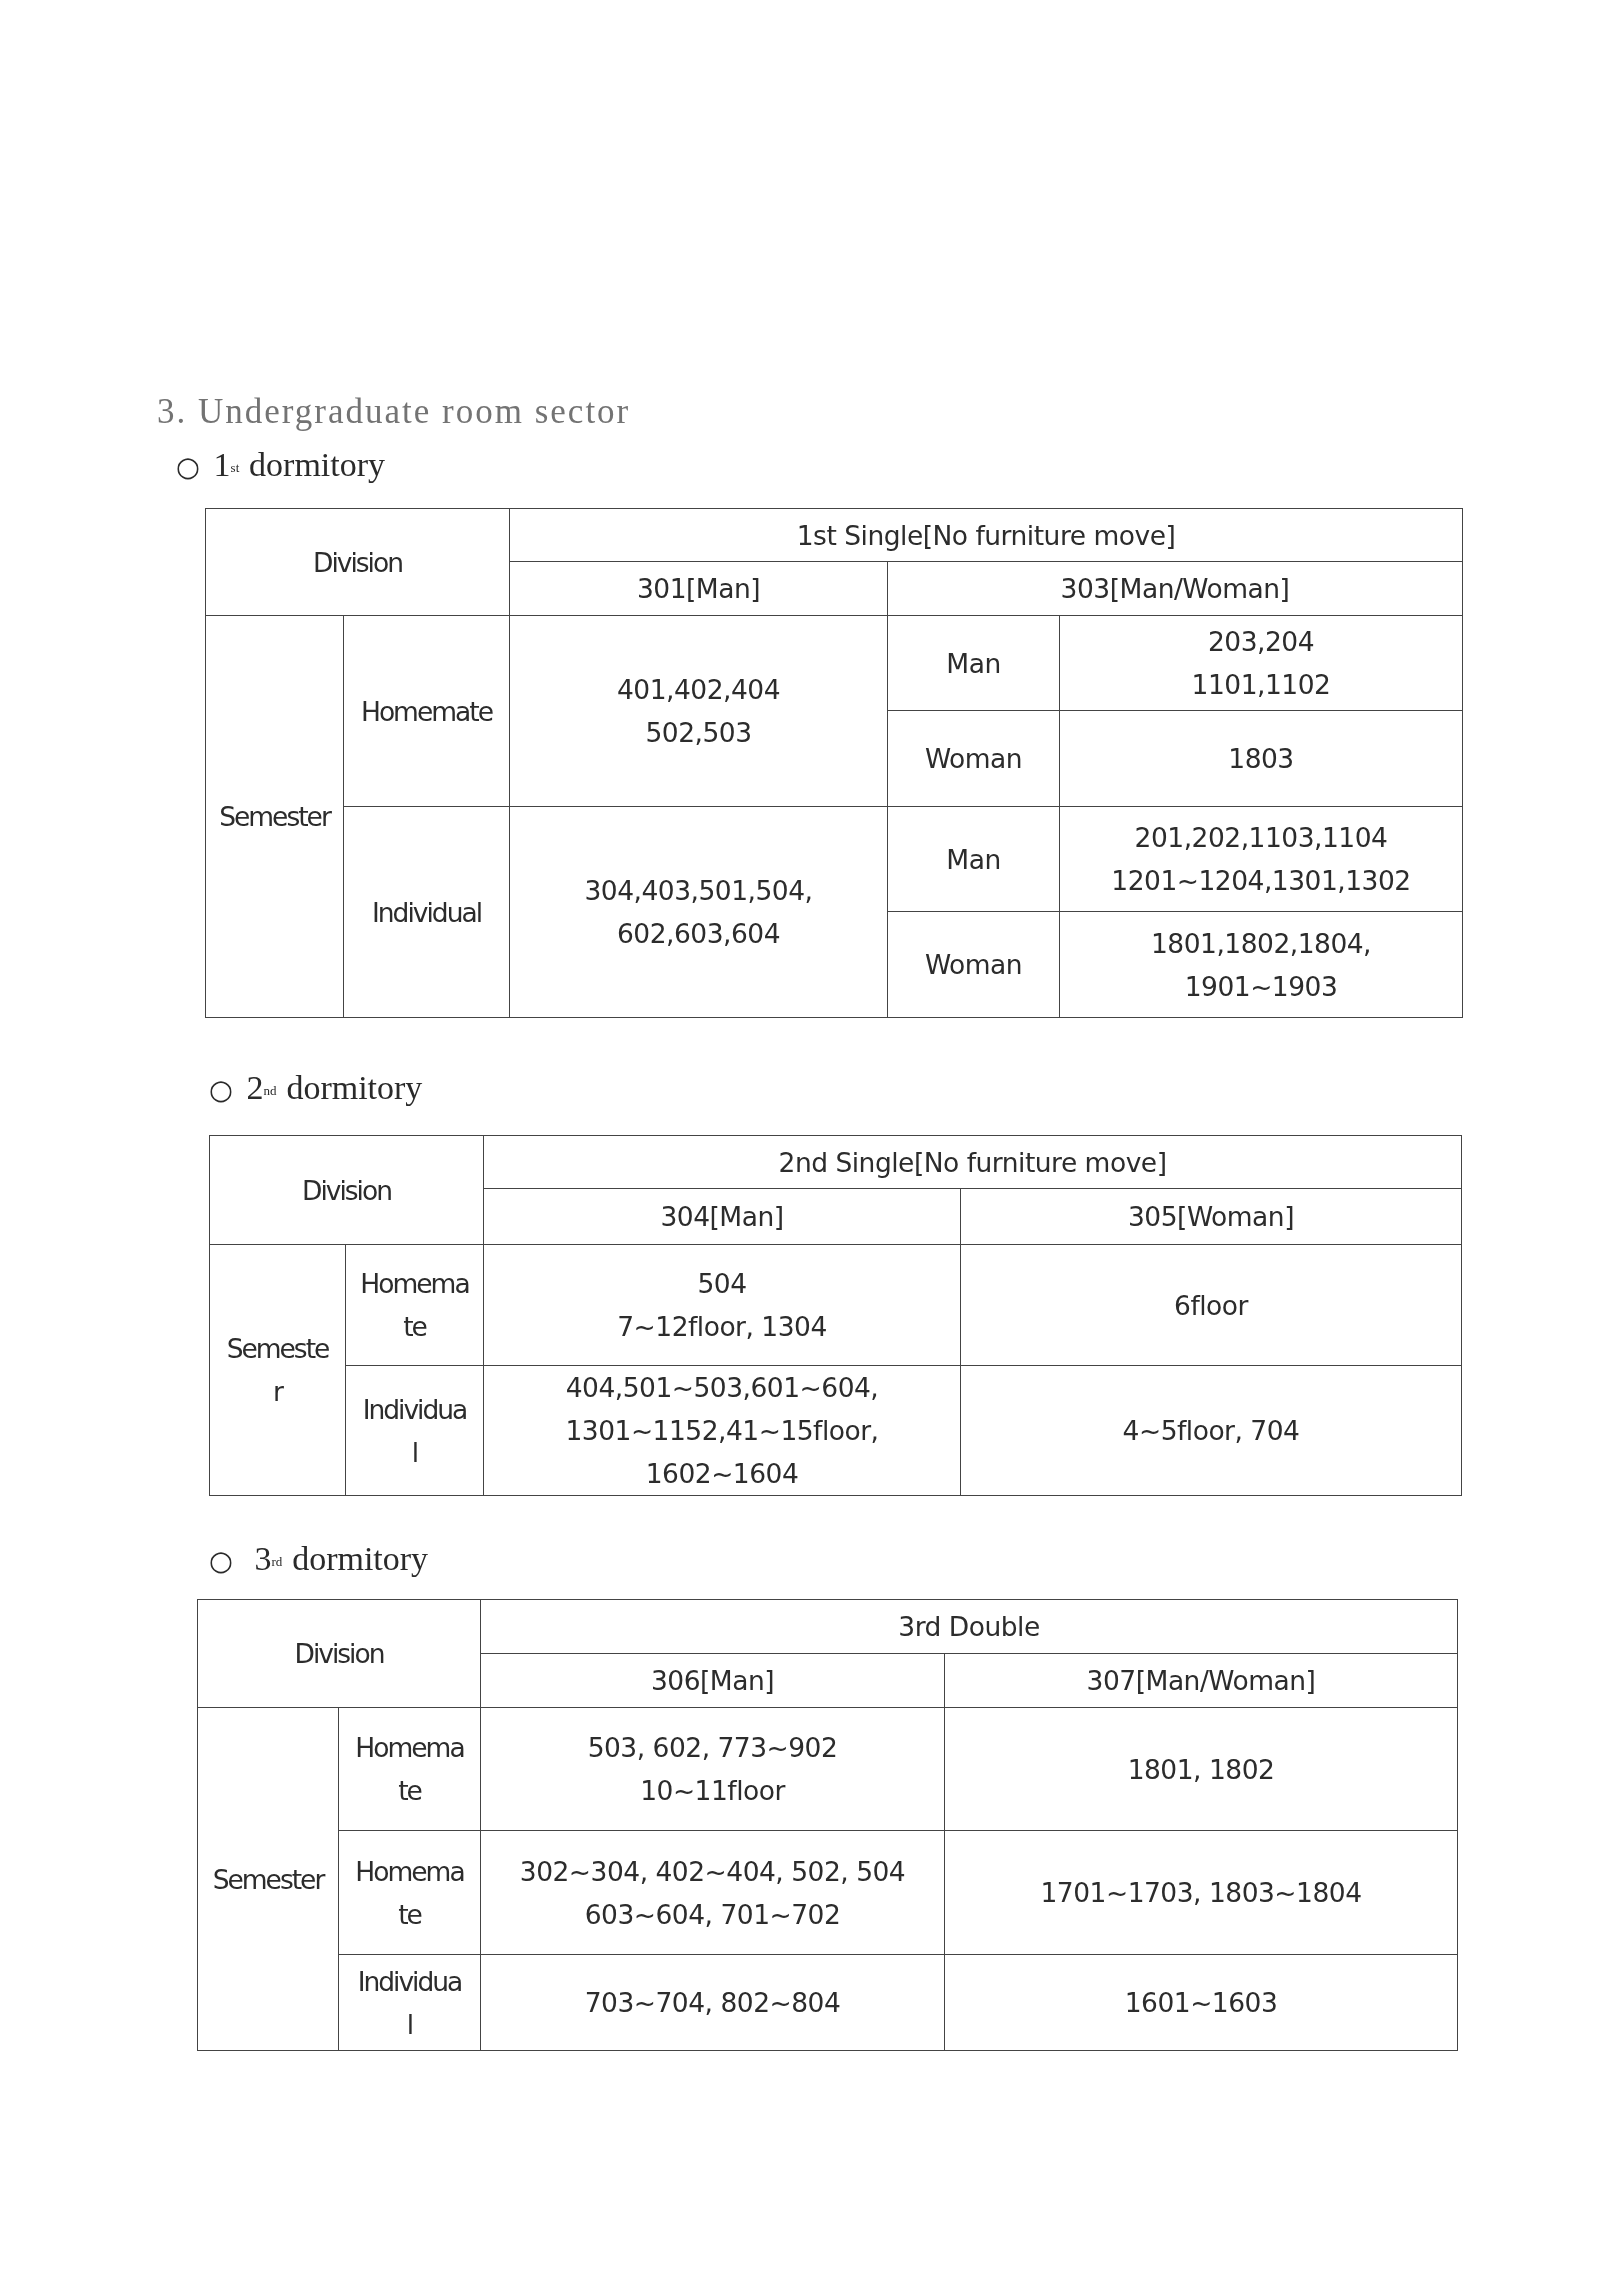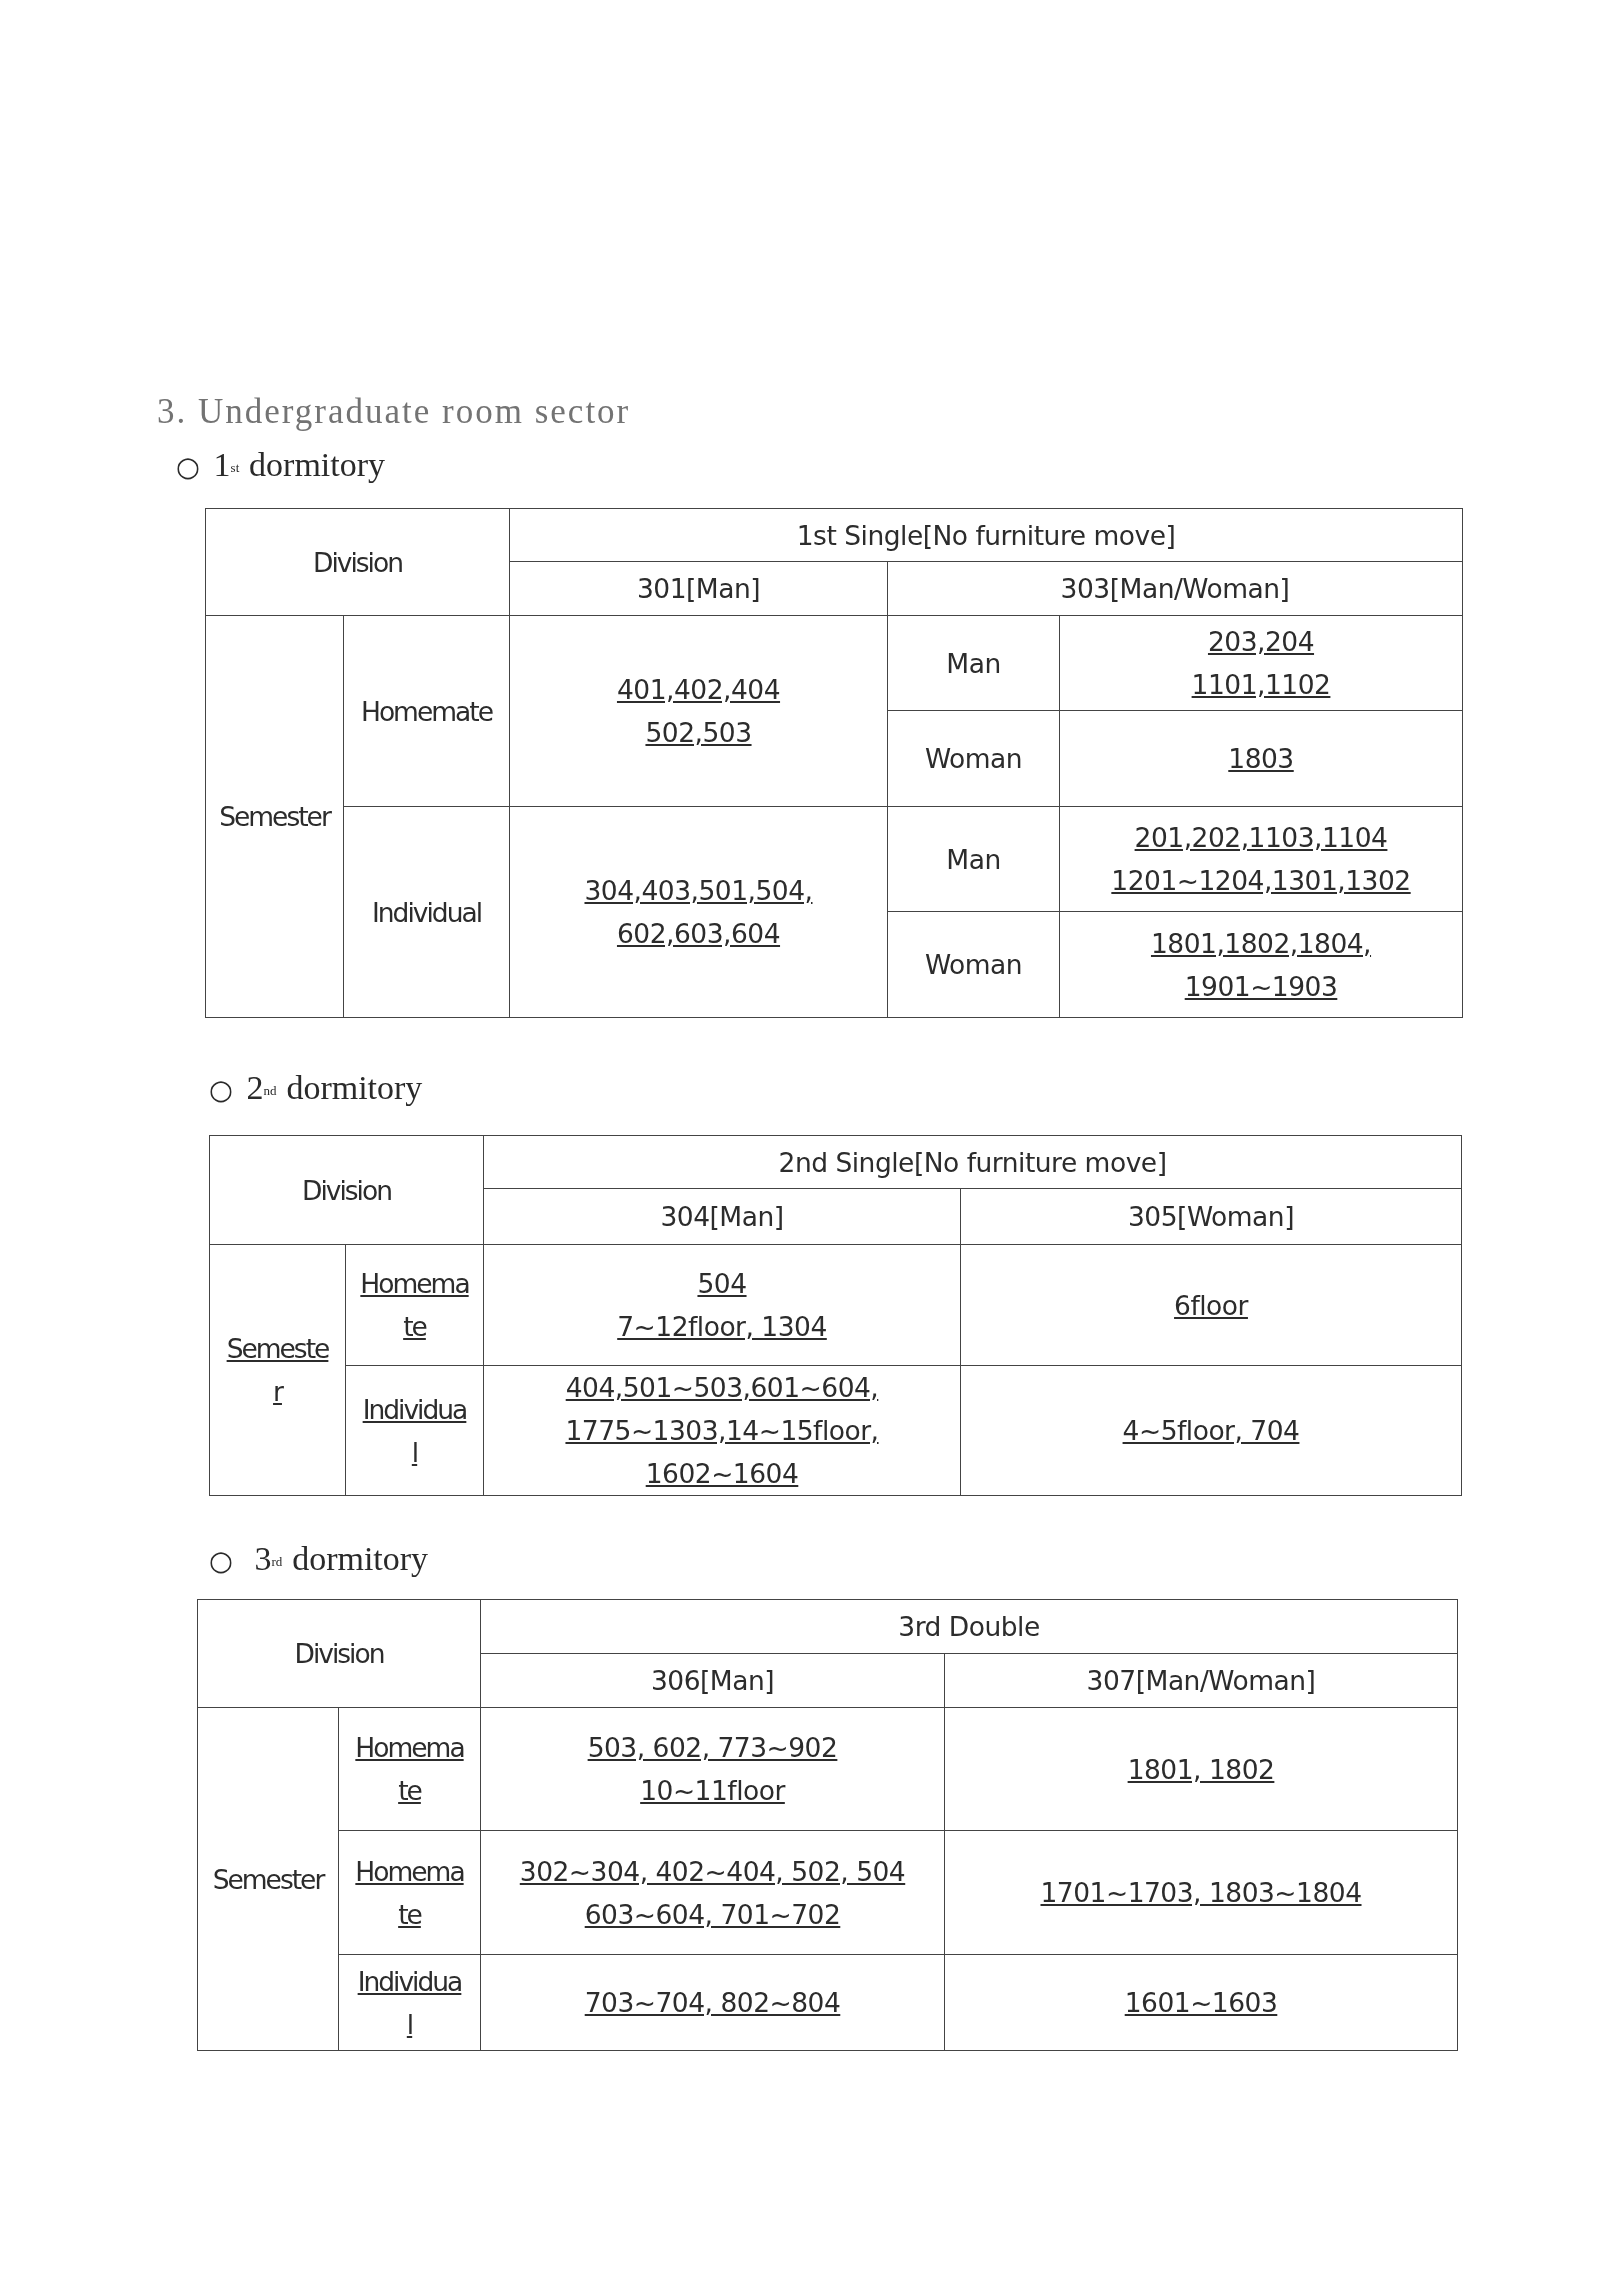--- a/index.html
+++ b/index.html
@@ -10,21 +10,21 @@
   .sub .bullet { font-family:"DejaVu Sans",sans-serif; font-size:27.4px; margin-right:13.7px; }
   .sub sup { font-size:13px; vertical-align:top; position:relative; top:-3.9px; margin-right:9.8px; }
   table { position:absolute; border-collapse:collapse; table-layout:fixed; }
   td { border:1.6px solid #444; text-align:center; vertical-align:middle; padding:0 5.9px;
        font-family:"DejaVu Sans","Liberation Sans",sans-serif; font-size:26.5px; line-height:43px; color:#2c2c2c;
        letter-spacing:-0.5px; }
   td.cond { letter-spacing:-2px; }
   .t1 { left:205px; top:508px; width:1257px; }
   .t2 { left:209px; top:1135px; width:1253px; }
   .t3 { left:197px; top:1599px; width:1259px; }
-  .line { display:block;text-decoration:underline; }
+  .line { display:block; }
 </style>
 </head>
 <body>
 
 <div class="section-title serif">3. Undergraduate room sector</div>
 
 <div class="sub serif" style="left:176px; top:446px;">
   <span class="bullet">○</span>
   <span>1</span>
     <sup>st</sup>
@@ -129,21 +129,21 @@
       <span class="line">6floor</span>
     </td>
   </tr>
   <tr style="height:122px">
     <td class="cond">
       <span class="line">Individua</span>
       <span class="line">l</span>
     </td>
     <td>
       <span class="line">404,501~503,601~604,</span>
-      <span class="line">1775~1303,14~15floor,</span>
+      <span class="line">1301~1152,41~15floor,</span>
       <span class="line">1602~1604</span>
     </td>
     <td>
       <span class="line">4~5floor, 704</span>
     </td>
   </tr>
 </tbody>
   </table>
 
 <div class="sub serif" style="left:209px; top:1540px;">

